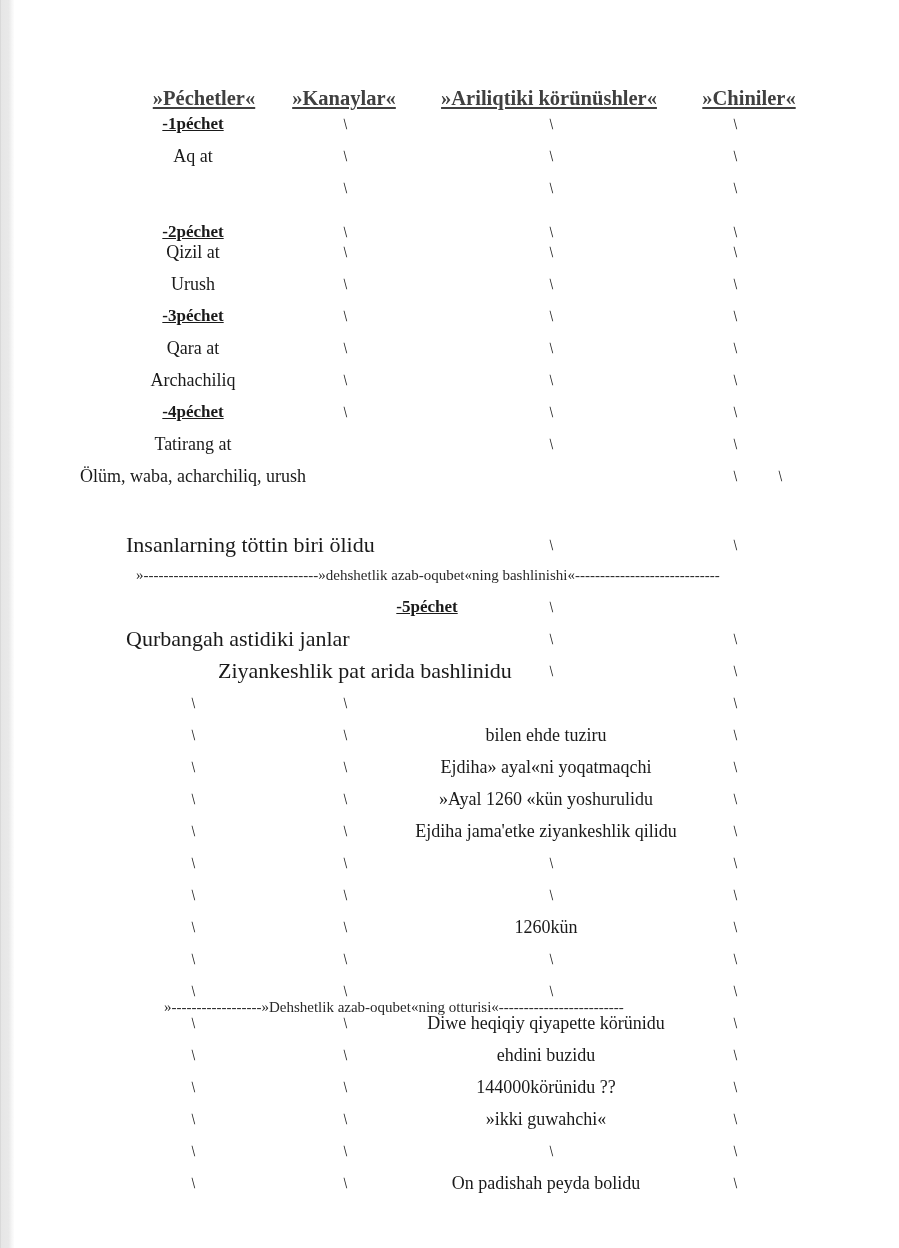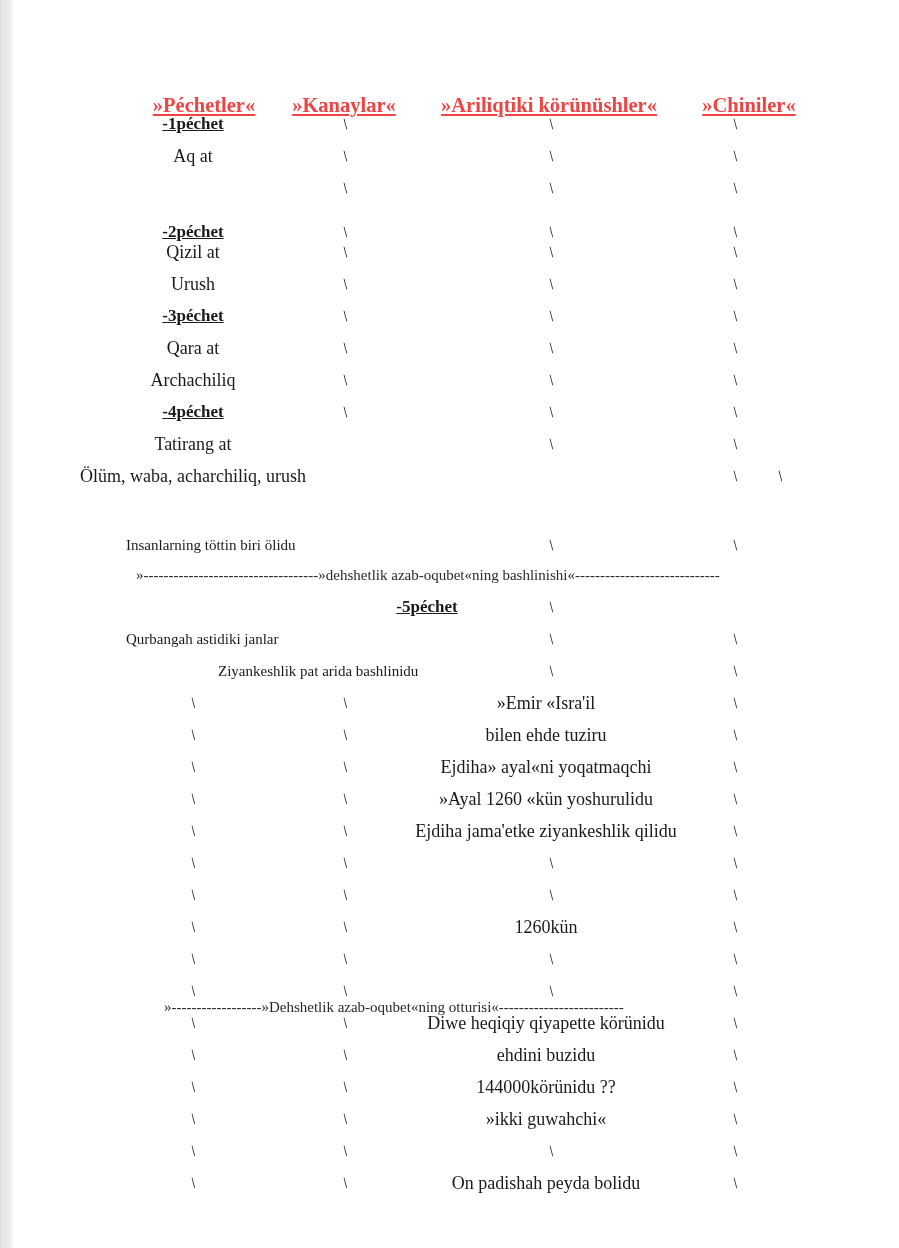--- a/index.html
+++ b/index.html
@@ -48,25 +48,25 @@
     font-size: 18px;
   }
   
   .c1 { left: 0px;   width: 358px; text-align: center; }
   .c3 { left: 372px; width: 320px; text-align: center; }
 
   
   .hdr-row { height: 34px; line-height: 34px; }
   .hdr {
     position: absolute;
-    top: 16px;
+    top: 9px;
     height: 34px;
     line-height: 34px;
     white-space: nowrap;
-    color: #ef4444;
+    color: #404040;
     font-weight: bold;
     font-size: 20.5px;
     text-decoration: underline;
     text-align: center;
   }
   .hdr-1 { left: 60px;  width: 260px; }
   .hdr-2 { left: 250px; width: 160px; }
   .hdr-3 { left: 370px; width: 330px; }
   .hdr-4 { left: 650px; width: 170px; }
 
@@ -113,21 +113,21 @@
   .sep .inner { display: inline-block; }
   .sep-1 .inner { margin-left: 122px; }
   .sep-2 .inner { margin-left: 150px; margin-top: 16px; }
 
   
   .free {
     position: absolute;
     height: 32px;
     line-height: 32px;
     white-space: nowrap;
-    font-size: 15px;
+    font-size: 22px;
     text-align: right;
   }
 </style>
 </head>
 <body>
 
 <div id="page-gutter"></div>
 
 <div id="sheet">
 
@@ -225,21 +225,20 @@
       </div>
       <div class="row" style="top: 655px;">
         <span class="free" style="left:204px;">Ziyankeshlik pat arida bashlinidu</span>
         <span class="mark m3"><span>\</span></span>
         <span class="mark m4"><span>\</span></span>
       </div>
       <div class="row" style="top: 687px;">
         <span class="mark m1"><span>\</span></span>
         <span class="mark m2"><span>\</span></span>
         <span class="mark m4"><span>\</span></span>
-        <span class="cell c3">»Emir «Isra'il</span>
       </div>
       <div class="row" style="top: 719px;">
         <span class="mark m1"><span>\</span></span>
         <span class="mark m2"><span>\</span></span>
         <span class="mark m4"><span>\</span></span>
         <span class="cell c3">bilen ehde tuziru</span>
       </div>
       <div class="row" style="top: 751px;">
         <span class="mark m1"><span>\</span></span>
         <span class="mark m2"><span>\</span></span>

